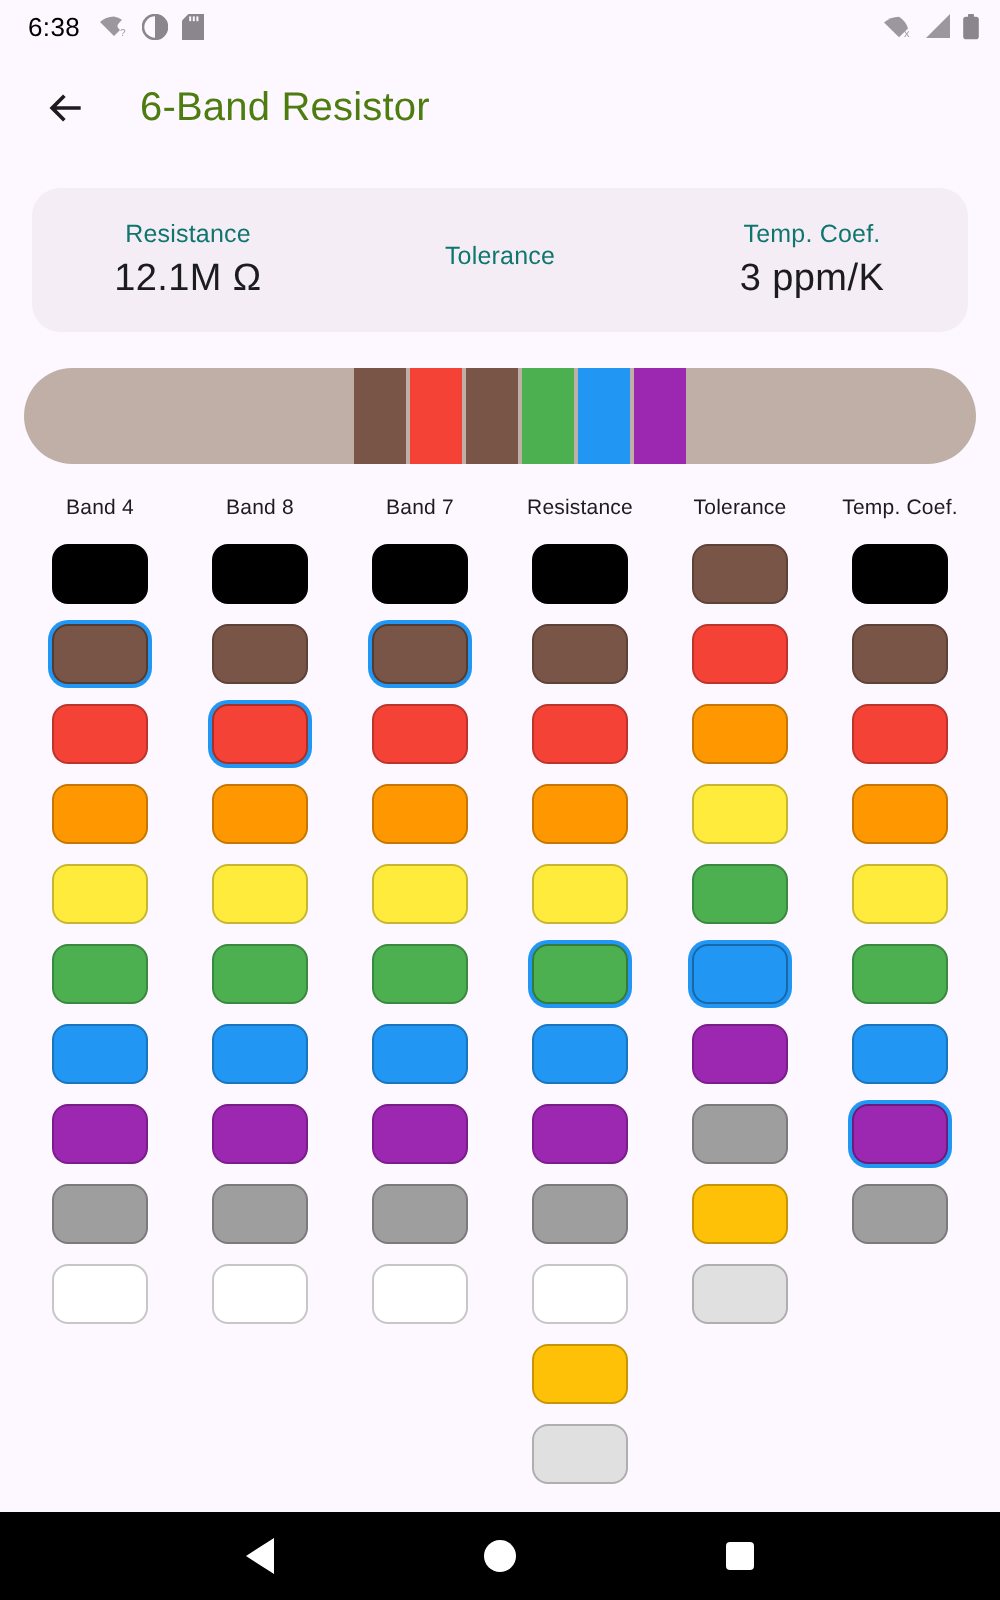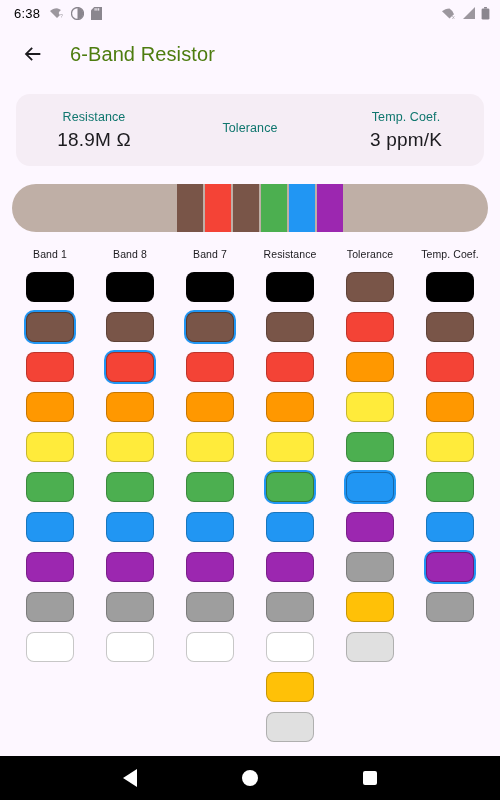--- a/index.html
+++ b/index.html
@@ -123,21 +123,21 @@
       <svg width="22" height="22" viewBox="0 0 24 24">
         <path d="M20 11H6.8l5-5-1.4-1.4L3 12l7.4 7.4 1.4-1.4-5-5H20z" fill="#1c1b1f"></path>
       </svg>
     </div>
     <div class="appbar-title">6-Band Resistor</div>
   </div>
 
   <div class="card">
     <div class="card-cell">
       <div class="card-label">Resistance</div>
-      <div class="card-value">18.9M Ω</div>
+      <div class="card-value">12.1M Ω</div>
     </div>
     <div class="card-cell">
       <div class="card-label">Tolerance</div>
     </div>
     <div class="card-cell">
       <div class="card-label">Temp. Coef.</div>
       <div class="card-value">3 ppm/K</div>
     </div>
   </div>
 
@@ -147,21 +147,21 @@
         <div class="band" style="background: rgb(244, 67, 54); left: 193px;"></div>
         <div class="band" style="background: rgb(121, 85, 72); left: 221px;"></div>
         <div class="band" style="background: rgb(76, 175, 80); left: 249px;"></div>
         <div class="band" style="background: rgb(33, 150, 243); left: 277px;"></div>
         <div class="band" style="background: rgb(156, 39, 176); left: 305px;"></div>
       </div>
   </div>
 
   <div class="columns" id="columns">
       <div class="col">
-        <div class="col-header">Band 1</div>
+        <div class="col-header">Band 4</div>
         <div class="swatch-list">
           <div class="swatch-slot">
             <div class="swatch" style="background: rgb(0, 0, 0);"></div>
           </div>
           <div class="swatch-slot selected">
             <div class="swatch" style="background: rgb(121, 85, 72);"></div>
           </div>
           <div class="swatch-slot">
             <div class="swatch" style="background: rgb(244, 67, 54);"></div>
           </div>

